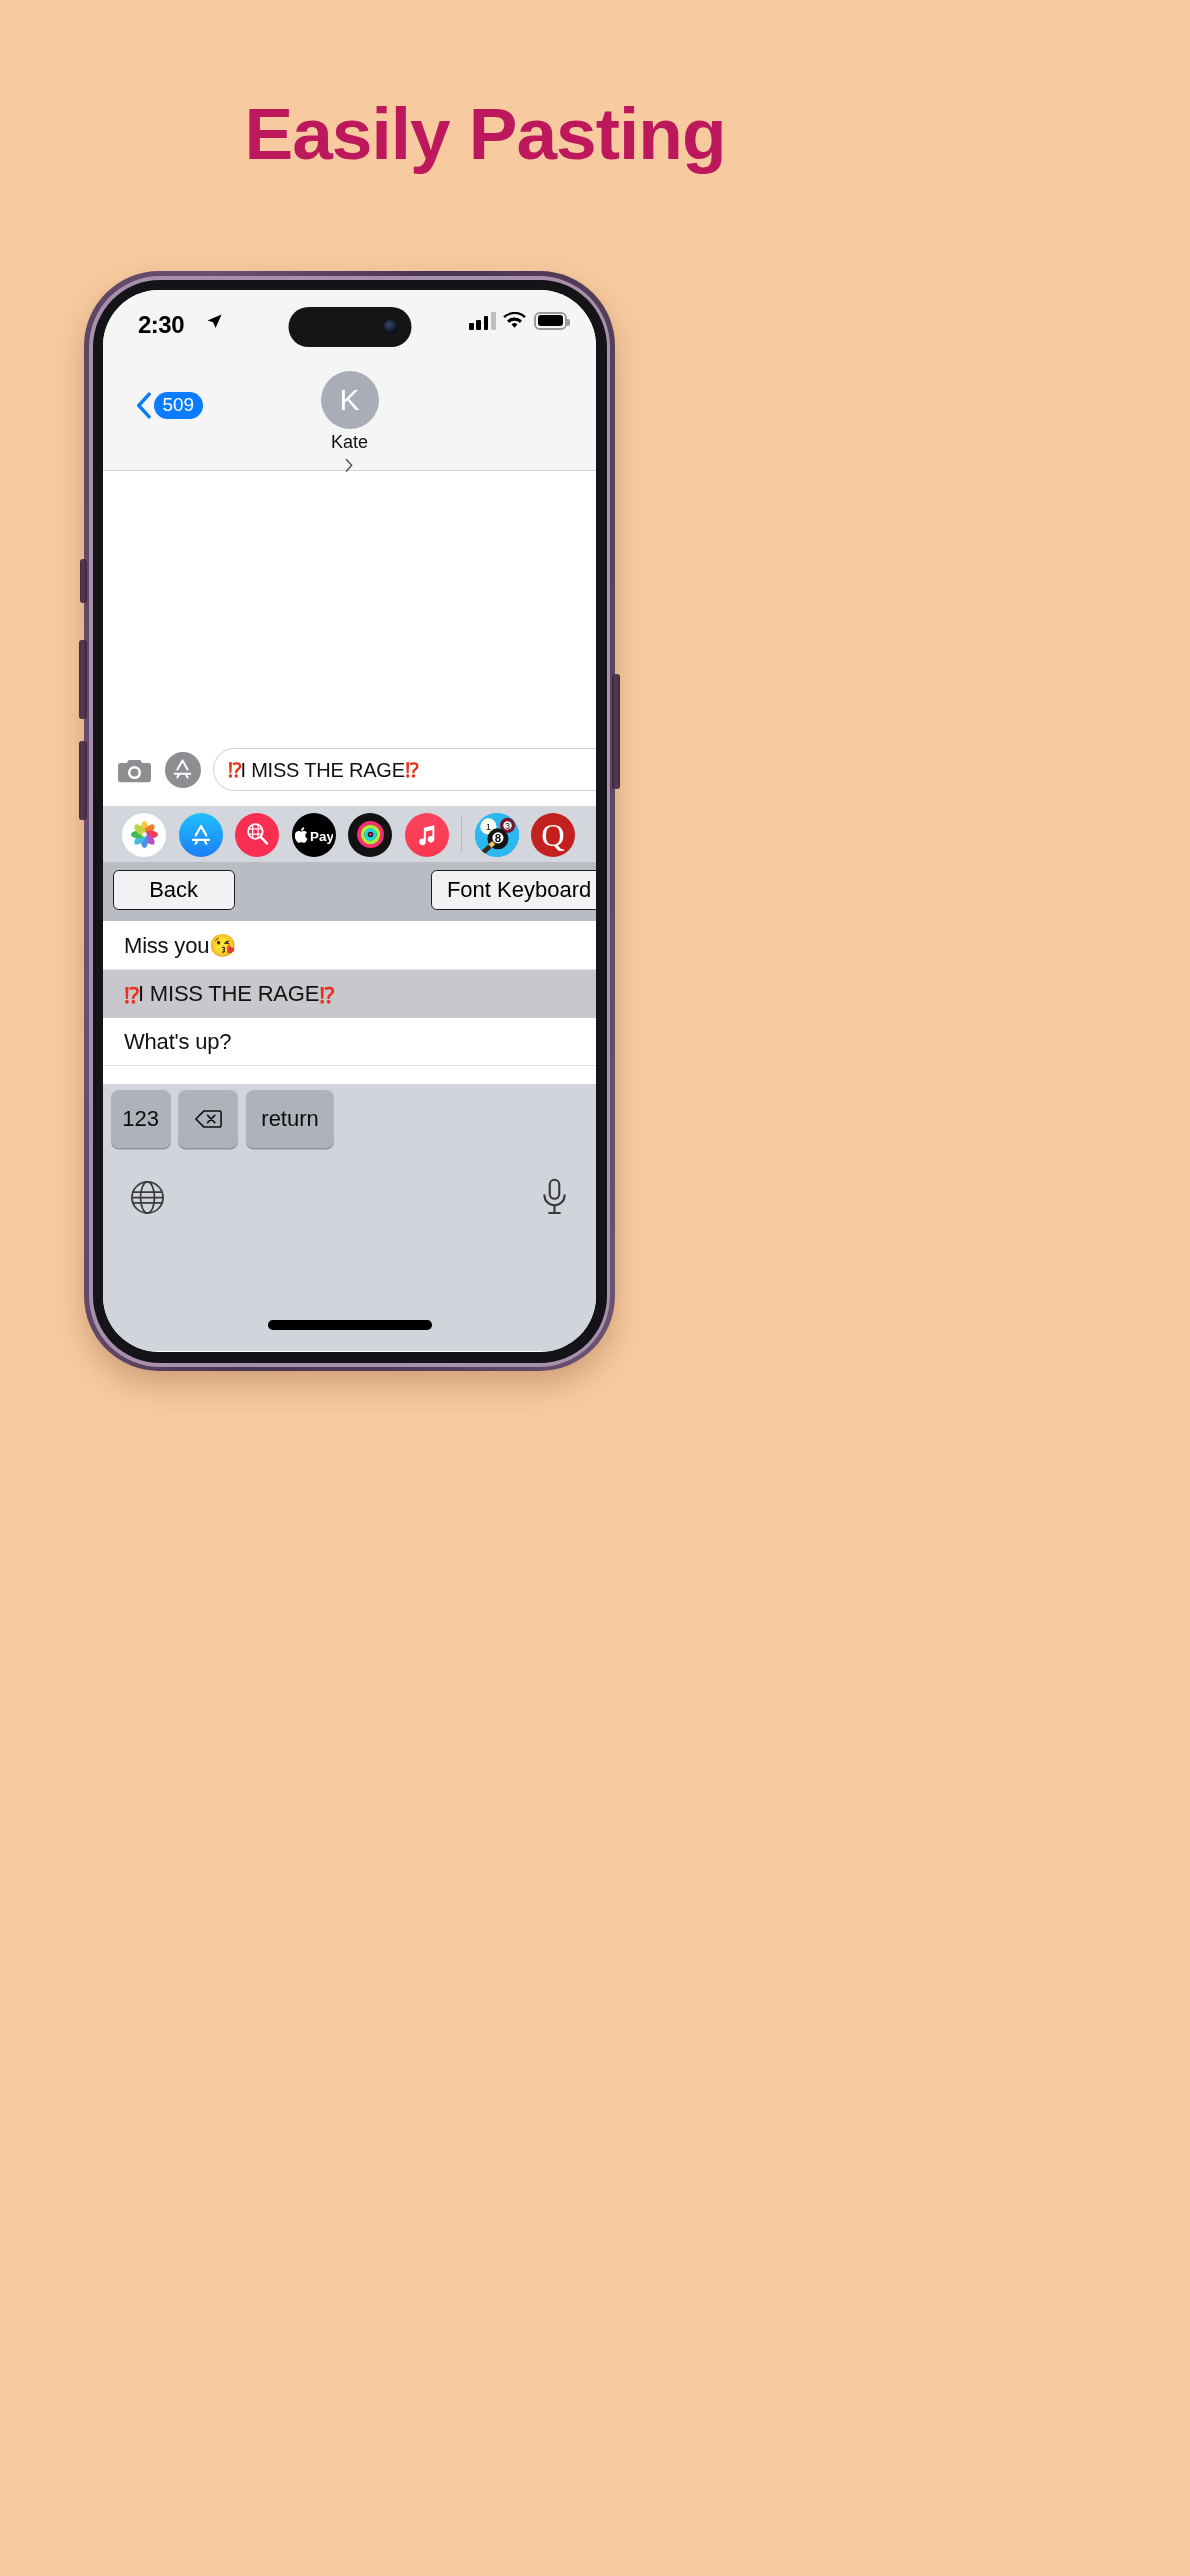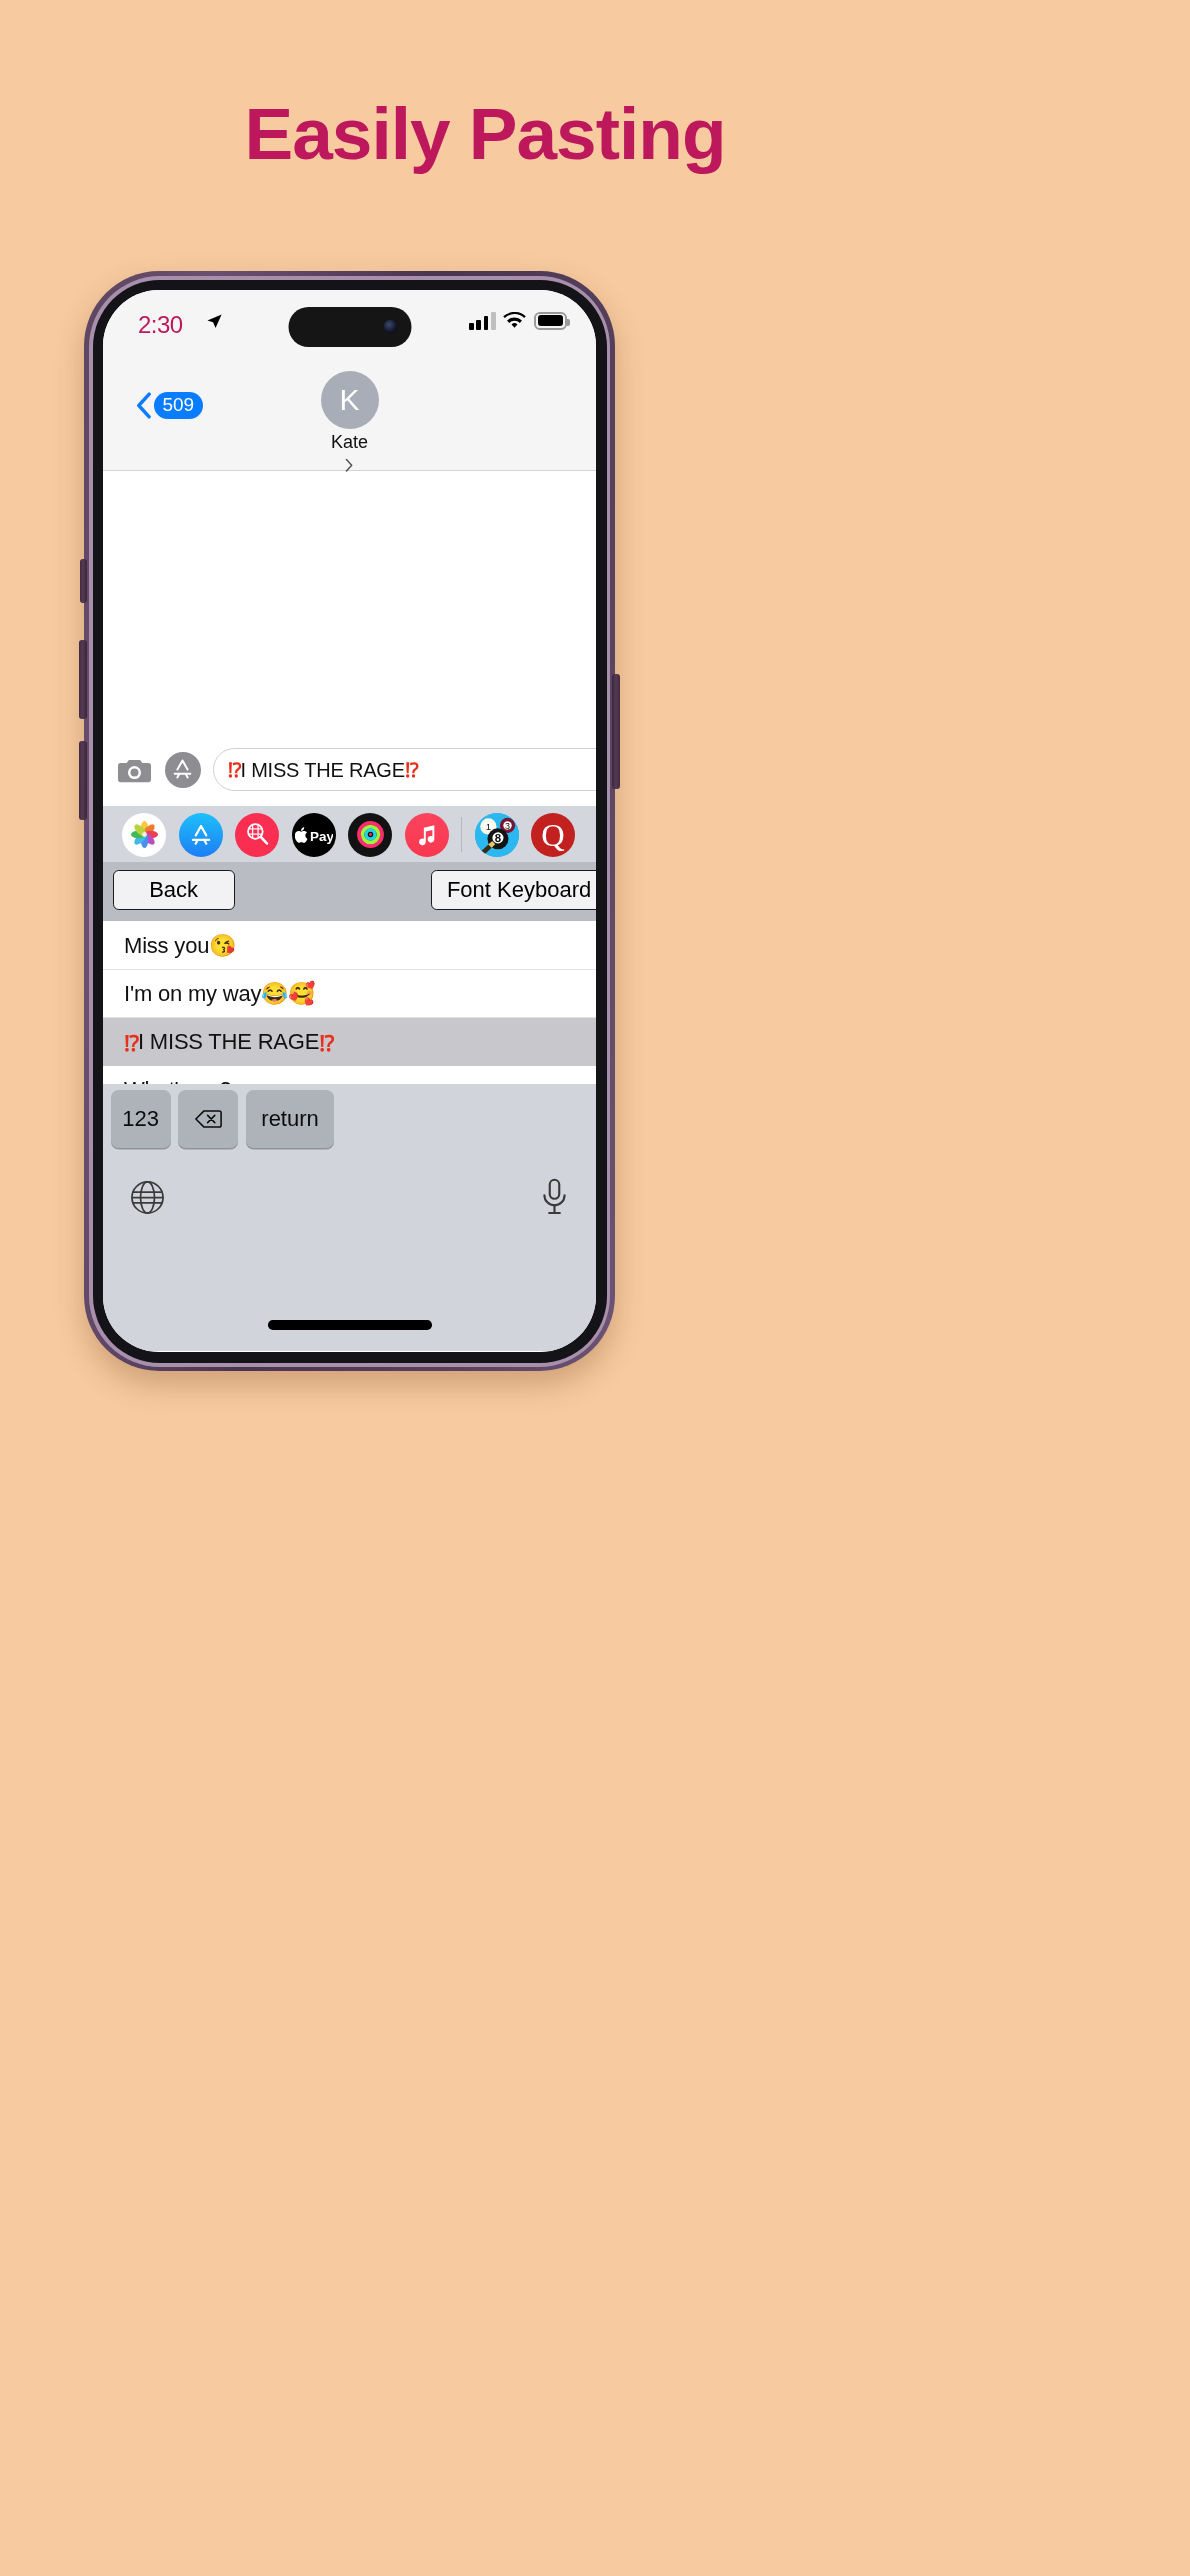--- a/index.html
+++ b/index.html
@@ -74,21 +74,21 @@
     background: linear-gradient(90deg,#3b2639 0%, #563a55 50%, #40293f 100%); }
 
   
   #status-bar {
     position: absolute; left: 0; top: 0;
     width: 493px; height: 75px;
     background: #f5f5f5;
   }
   #status-time {
     position: absolute; left: 35px; top: 21px;
-    font-size: 24px; font-weight: normal; color: #be185d;
+    font-size: 24px; font-weight: bold; color: #000000;
     letter-spacing: -0.5px;
   }
   #loc-arrow {
     position: absolute; left: 103px; top: 23px;
     width: 17px; height: 17px;
   }
   #dynamic-island {
     position: absolute; left: 50%; top: 17px;
     transform: translateX(-50%);
     width: 123px; height: 40px;
@@ -478,24 +478,20 @@
       <div id="kb-toolbar">
         <div class="kb-tool-btn" id="btn-back-tool">Back</div>
         <div class="kb-tool-btn" id="btn-font-kb">Font Keyboard</div>
       </div>
 
       <div id="suggestions">
         <div class="sugg-row">
           <span>Miss you </span>
             <span class="emoji">😘</span>
         </div>
-        <div class="sugg-row">
-          <span>I'm on my way </span>
-            <span class="emoji">😂🥰</span>
-        </div>
         <div class="sugg-row selected">
           <span class="bang">⁉</span>
             <span>I MISS THE RAGE</span>
             <span class="bang">⁉</span>
         </div>
         <div class="sugg-row">
           <span>What's up?</span>
         </div>
       </div>
 

